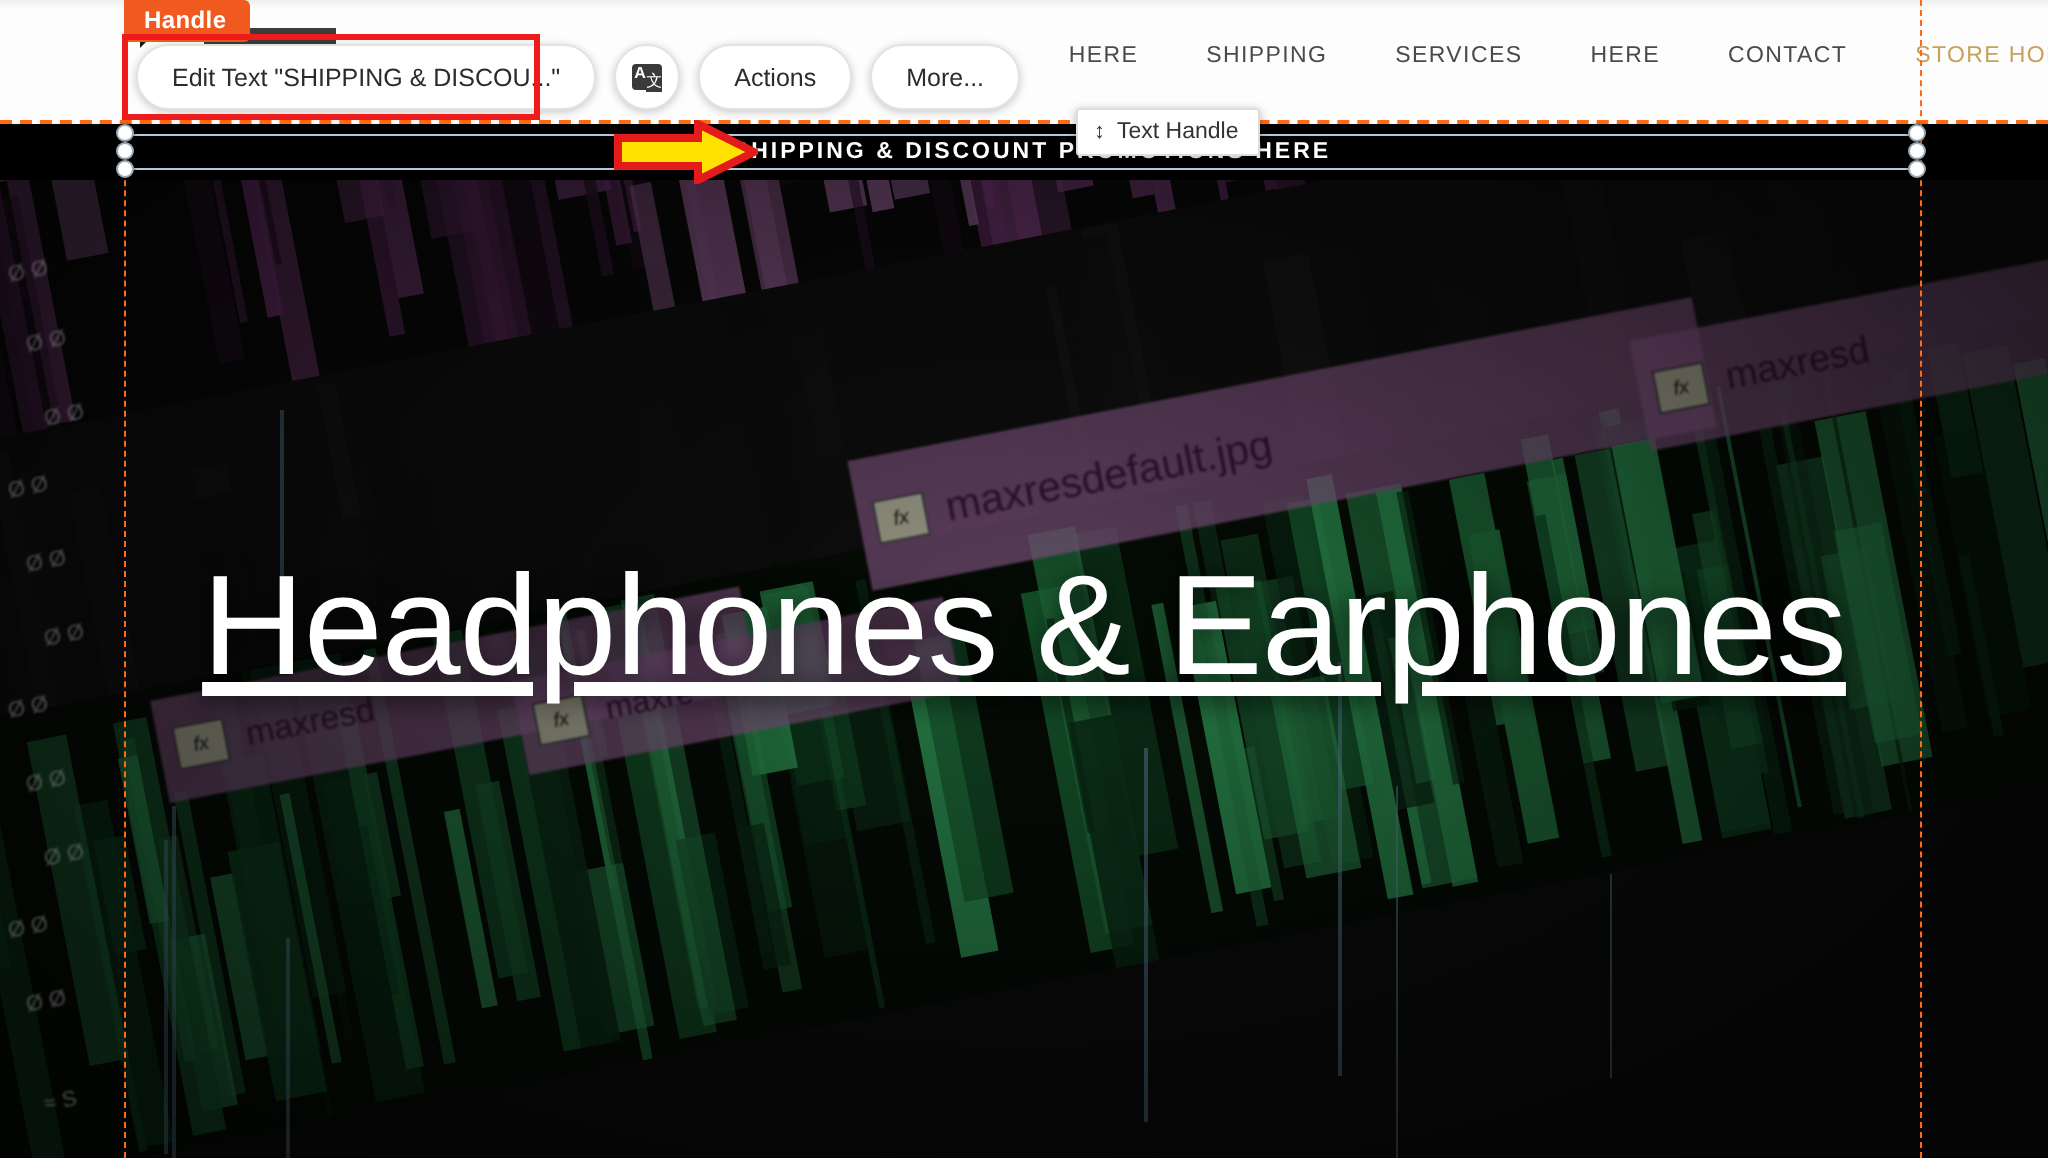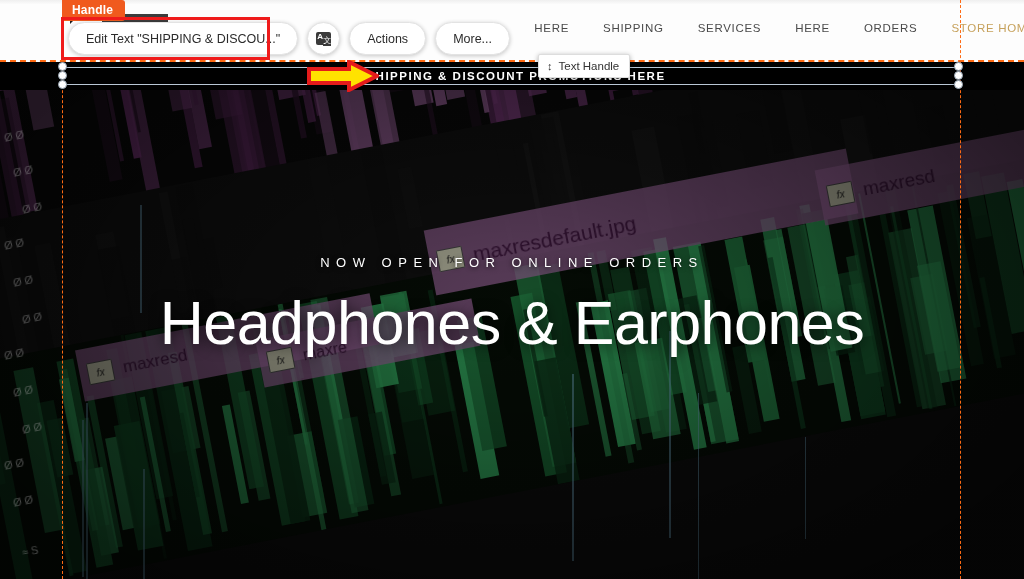--- a/index.html
+++ b/index.html
@@ -180,25 +180,26 @@
     justify-content:flex-start;
     padding-top:165px;
     z-index:6;
   }
   .hero-kicker{
     color:#ffffff; font-size:13px; letter-spacing:6.5px;
     font-weight:400; text-shadow:0 1px 5px rgba(0,0,0,.8);
     font-family:"Liberation Sans", sans-serif;
   }
   .hero-title{
-    color:#ffffff; font-size:61px; font-weight:400;
+    color:#ffffff; font-size:71px; font-weight:400;
     letter-spacing:-0.5px; margin-top:18px;
     text-shadow:0 2px 14px rgba(0,0,0,.75);
     font-family:"Liberation Sans", sans-serif;
     white-space:nowrap;
+    text-decoration:underline;
   }
   .hero-btn{
     margin-top:34px;
     border:1px solid rgba(255,255,255,.85);
     color:#ffffff; font-size:13px; letter-spacing:1.6px;
     padding:12px 36px; background:transparent;
     cursor:pointer;
     font-family:"Liberation Sans", sans-serif;
   }
 
@@ -452,34 +453,33 @@
         <div class="lg" style="left: 22px; top: 222px; transform: rotate(-11deg);">Ø Ø</div>
         <div class="lg" style="left: 4px; top: 258px; transform: rotate(-11deg);">Ø Ø</div>
         <div class="lg" style="left: 13px; top: 295px; transform: rotate(-11deg);">Ø Ø</div>
         <div class="lg" style="left: 22px; top: 332px; transform: rotate(-11deg);">Ø Ø</div>
         <div class="lg" style="left: 4px; top: 368px; transform: rotate(-11deg);">Ø Ø</div>
         <div class="lg" style="left: 13px; top: 405px; transform: rotate(-11deg);">Ø Ø</div>
         <div class="lg" style="left: 22px; top: 455px; transform: rotate(-11deg);">≈ S</div>
       </div>
 
     <div class="hero-content">
-      <div class="hero-kicker">NOW OPEN FOR ONLINE ORDERS</div>
       <div class="hero-title">Headphones &amp; Earphones</div>
     </div>
   </div>
 
   <div class="chrome-strip"></div>
 
   <nav class="site-nav" id="siteNav">
       <span class="nav-link">HOME</span>
       <span class="nav-link">HERE</span>
       <span class="nav-link">SHIPPING</span>
       <span class="nav-link">SERVICES</span>
       <span class="nav-link">HERE</span>
-      <span class="nav-link">ORDERS</span>
+      <span class="nav-link">CONTACT</span>
       <span class="nav-link accent">STORE HOME</span>
     </nav>
 
   <div class="ghost-el">
     <div class="gcorner"></div>
     <div class="gbar"></div>
   </div>
 
   <div class="header-badge">Handle</div>
 

